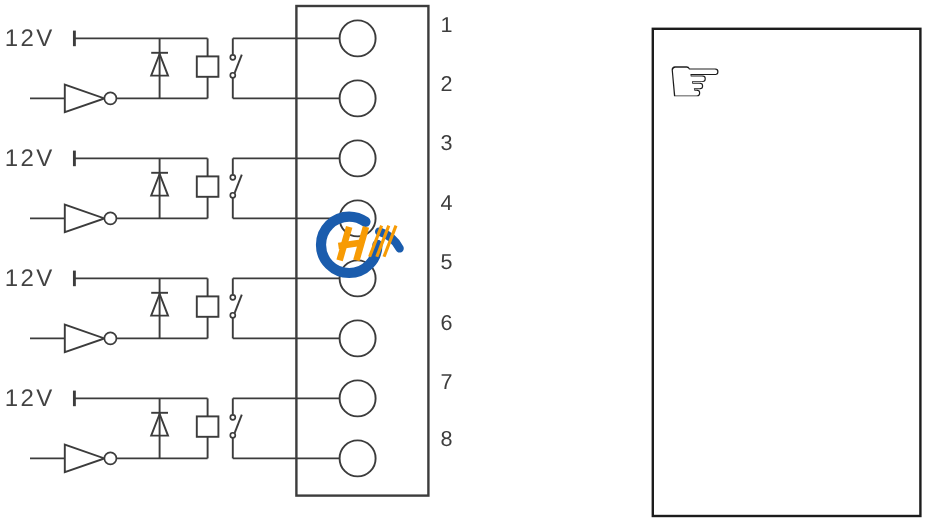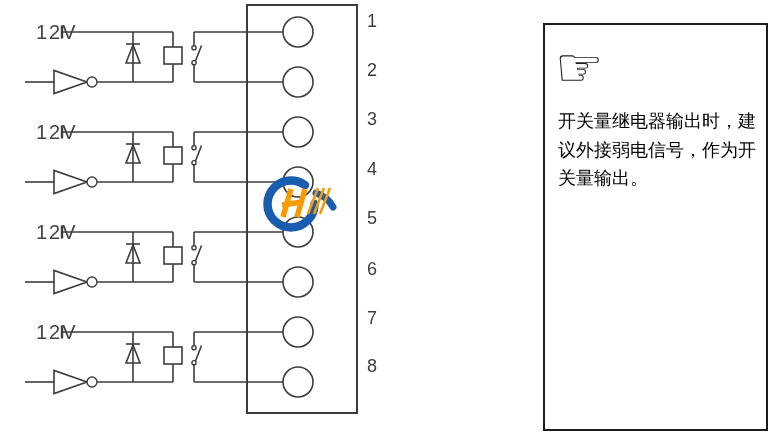--- a/index.html
+++ b/index.html
@@ -17,21 +17,21 @@
   .term{stroke:var(--line);stroke-width:1.6;fill:#ffffff;}
 
   
   .logo-arc{stroke:var(--logo-blue);stroke-width:8.5;fill:none;stroke-linecap:round;}
   .logo-tail{stroke:var(--logo-blue);stroke-width:7;fill:none;stroke-linecap:round;}
   .logo-h{stroke:var(--logo-orange);stroke-width:5.5;fill:none;stroke-linecap:butt;}
   .logo-slash{stroke:var(--logo-orange);stroke-width:2.6;fill:none;}
 
   
   .supply-label{position:absolute;left:4px;width:56px;height:22px;line-height:22px;
-      font-size:20px;letter-spacing:2px;color:#434343;margin-left:32px;}
+      font-size:20px;letter-spacing:2px;color:#434343;}
   .terminal-number{position:absolute;left:360px;width:24px;height:20px;line-height:20px;
       text-align:center;font-size:18px;color:#3d3d3d;}
   .logo-text{position:absolute;left:349px;top:189px;font-size:25px;letter-spacing:3px;
       color:#161616;white-space:nowrap;}
 
   
   .note-panel{position:absolute;left:543px;top:23px;width:225px;height:408px;
       box-sizing:border-box;border:2px solid #1c1c1c;background:#ffffff;}
   .hand-icon{position:absolute;left:10px;top:16px;font-size:54px;line-height:54px;
       color:#1c1c1c;font-family:"DejaVu Sans",sans-serif;}
@@ -107,16 +107,15 @@
   <div class="terminal-number" style="top:109px;">3</div>
   <div class="terminal-number" style="top:159px;">4</div>
   <div class="terminal-number" style="top:208px;">5</div>
   <div class="terminal-number" style="top:259px;">6</div>
   <div class="terminal-number" style="top:308px;">7</div>
   <div class="terminal-number" style="top:356px;">8</div>
 
 
   <div class="note-panel">
     <div class="hand-icon">☞</div>
-    <div class="note-text">开关量继电器输出时，建议外接弱电信号，作为开关量输出。</div>
   </div>
 
 </div>
 
 </body></html>

